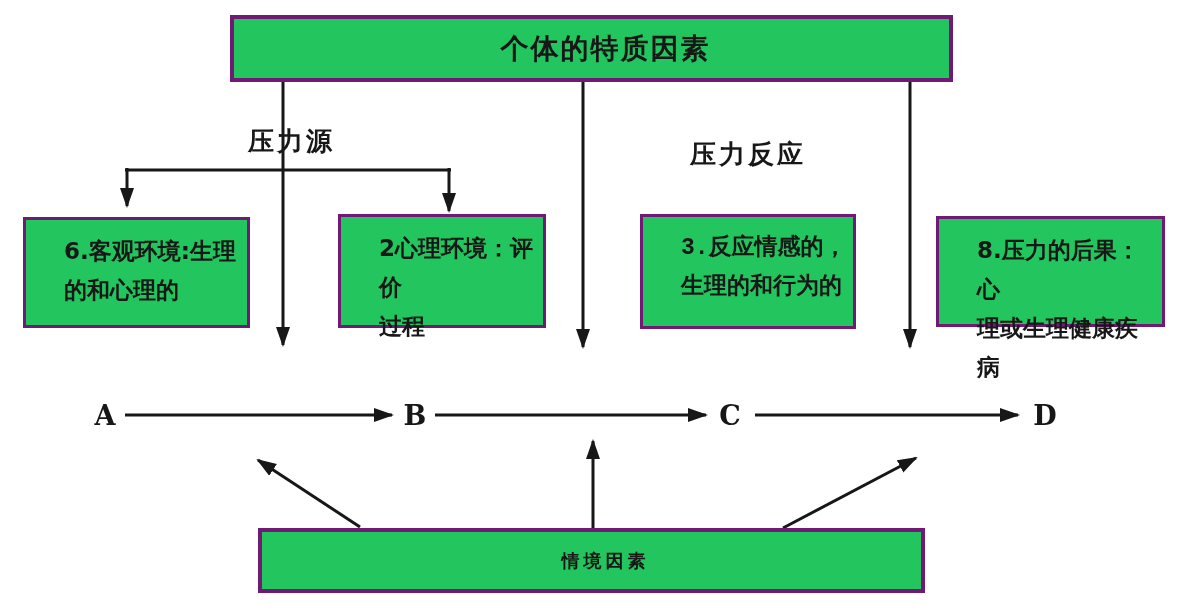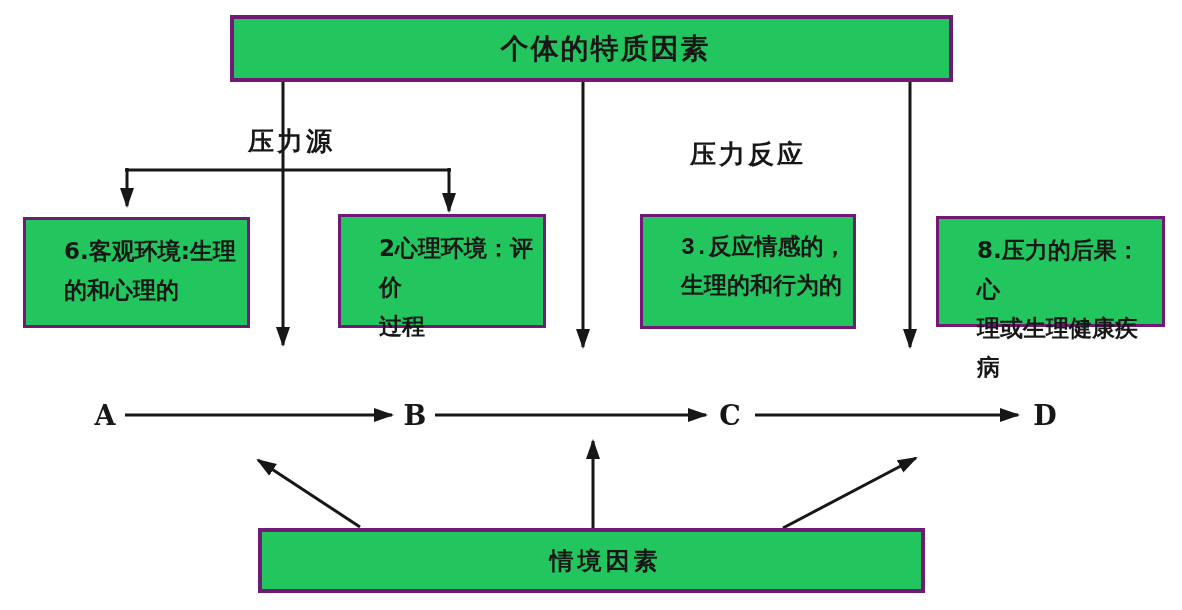--- a/index.html
+++ b/index.html
@@ -118,16 +118,16 @@
     <span class="process-text">8.压力的后果：心
 理或生理健康疾病</span>
   </div>
 
   <div class="seq-letter" style="left:105px; top:415px;">A</div>
   <div class="seq-letter" style="left:415px; top:415px;">B</div>
   <div class="seq-letter" style="left:730px; top:415px;">C</div>
   <div class="seq-letter" style="left:1045px; top:415px;">D</div>
 
   <div class="box banner" style="left:258px; top:528px; width:667px; height:65px;">
-    <span class="banner-text" style="font-size:24px; letter-spacing:4px;text-align:right;">情境因素</span>
+    <span class="banner-text" style="font-size:18px; letter-spacing:4px;text-align:right;">情境因素</span>
   </div>
 
 </div>
 
 </body></html>

